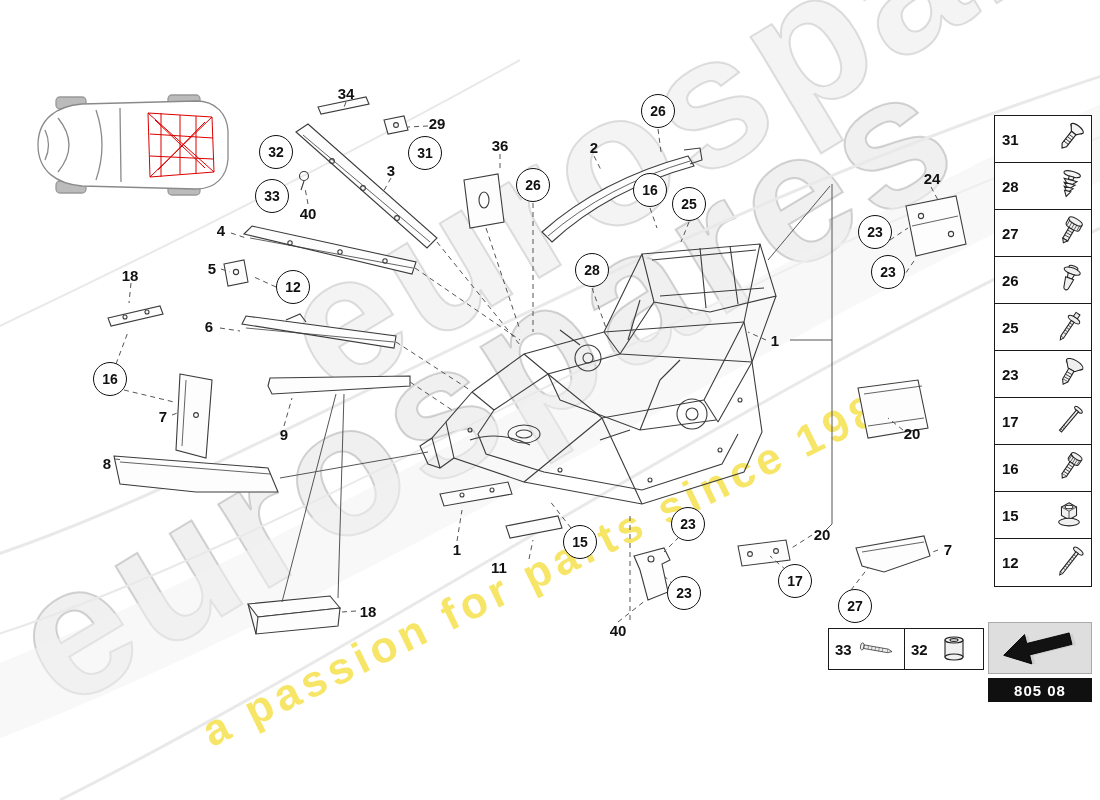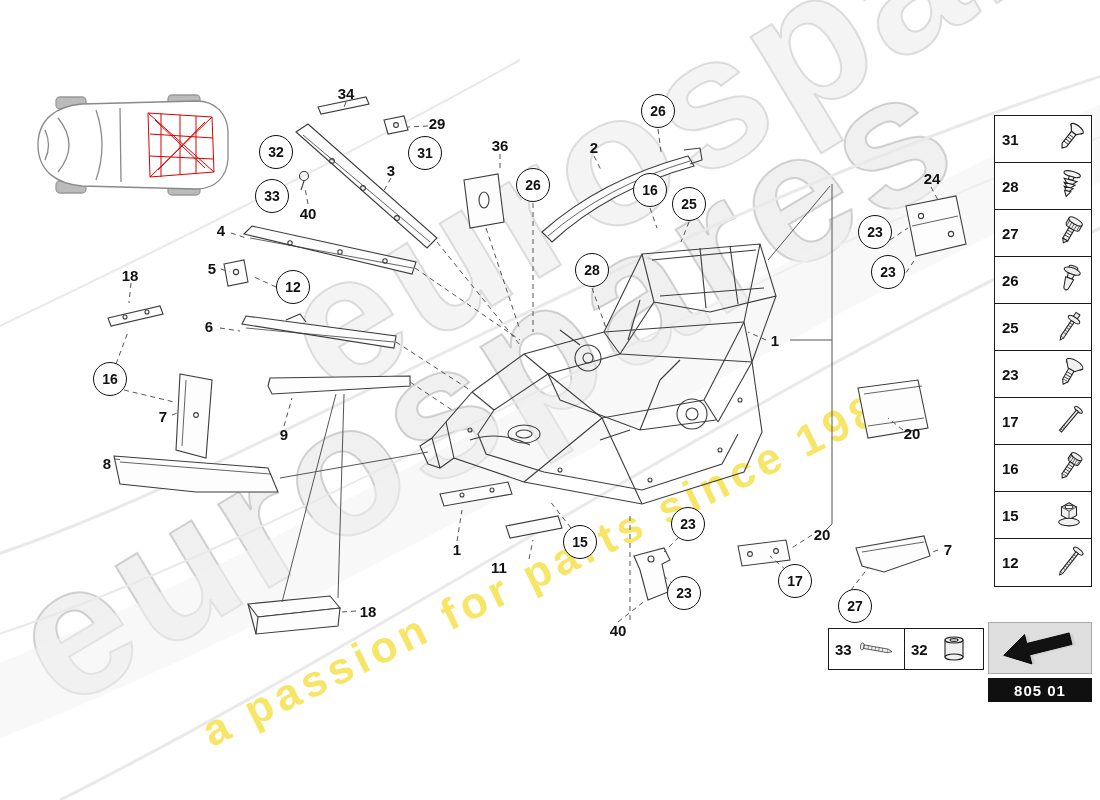--- a/index.html
+++ b/index.html
@@ -421,15 +421,15 @@
   </div>
 
   <div class="arrow-box">
     <svg width="86" height="42" viewBox="0 0 100 50">
       <g transform="rotate(-14 50 25)">
         <polygon points="10,25 40,7 40,18 92,18 92,32 40,32 40,43" fill="#cfcfcf"></polygon>
         <polygon points="6,23 36,5 36,16 88,16 88,30 36,30 36,41" fill="#121212" stroke="#000"></polygon>
       </g>
     </svg>
   </div>
-  <div class="code-box">805 01</div>
+  <div class="code-box">805 08</div>
 
 </div>
 
 </body></html>

